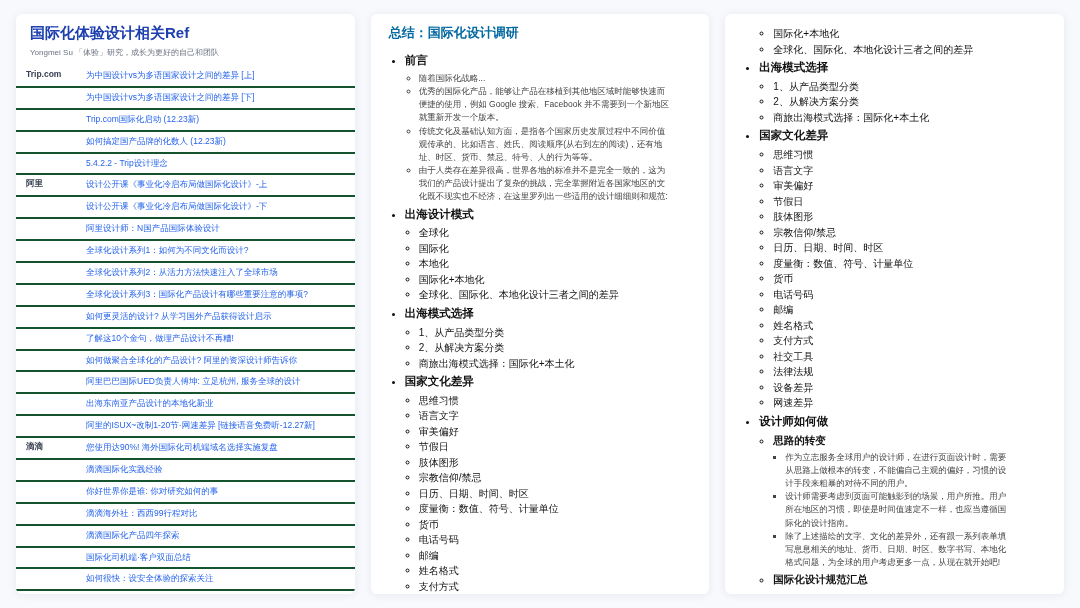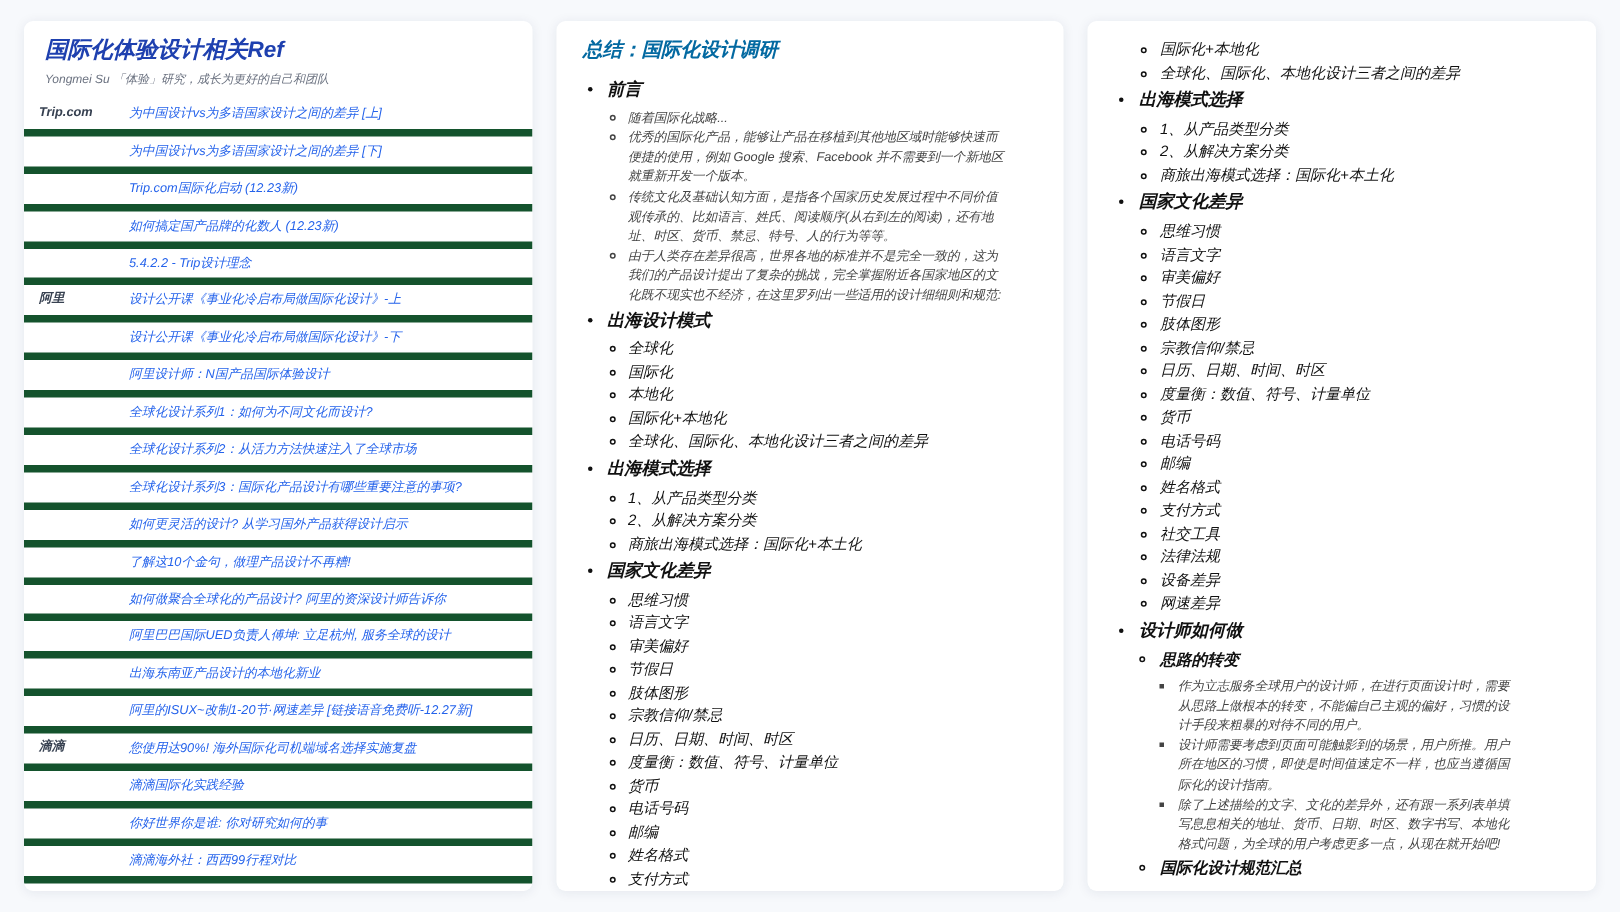--- a/index.html
+++ b/index.html
@@ -6,36 +6,36 @@
   body {
     margin: 0;
     padding: 14px 16px;
     width: 1080px;
     height: 608px;
     background: #f7f9fc;
     font-family: "PingFang SC", "Microsoft YaHei", sans-serif;
     overflow: hidden;
     position: relative;
   }
-  .panels { display: flex; gap: 16px; height: 580px; font-style: italic; }
+  .panels { display: flex; gap: 16px; height: 580px; }
   .panel {
     flex: 1;
     background: #fff;
     border-radius: 6px;
     box-shadow: 0 1px 8px rgba(20,40,80,0.08);
     overflow: hidden;
     position: relative;
     padding: 10px 0 0 0;
   }
 
   
   .left-title { font-size: 15px; font-weight: 700; color: #1e40af; padding: 0 14px 4px; }
   .left-sub   { font-size: 8px; color: #6b7280; padding: 0 14px 8px; }
   .ref-table  { width: 100%; border-collapse: collapse; font-size: 8.5px; }
-  .ref-table tr { border-bottom: 5px solid #14532d; }
+  .ref-table tr { border-bottom: 2px solid #14532d; }
   .ref-table td { padding: 3px 10px; vertical-align: top; line-height: 1.4; }
   .src-cell   { width: 60px; color: #374151; font-weight: 600; }
   .link-cell a{ color: #2563eb; text-decoration: none; display: block; padding: 1px 0; }
 
   
   .panel-h1 { font-size: 13px; font-weight: 700; padding: 0 18px 8px; color: #0369a1; }
   .outline  { font-size: 10px; line-height: 1.55; color: #111; padding: 0 18px 4px; }
   .outline ul { list-style: disc; margin: 2px 11px 2px 0; padding-left: 16px; }
   .outline ul ul { list-style: circle; padding-left: 14px; }
   .outline li { margin: 0; }

